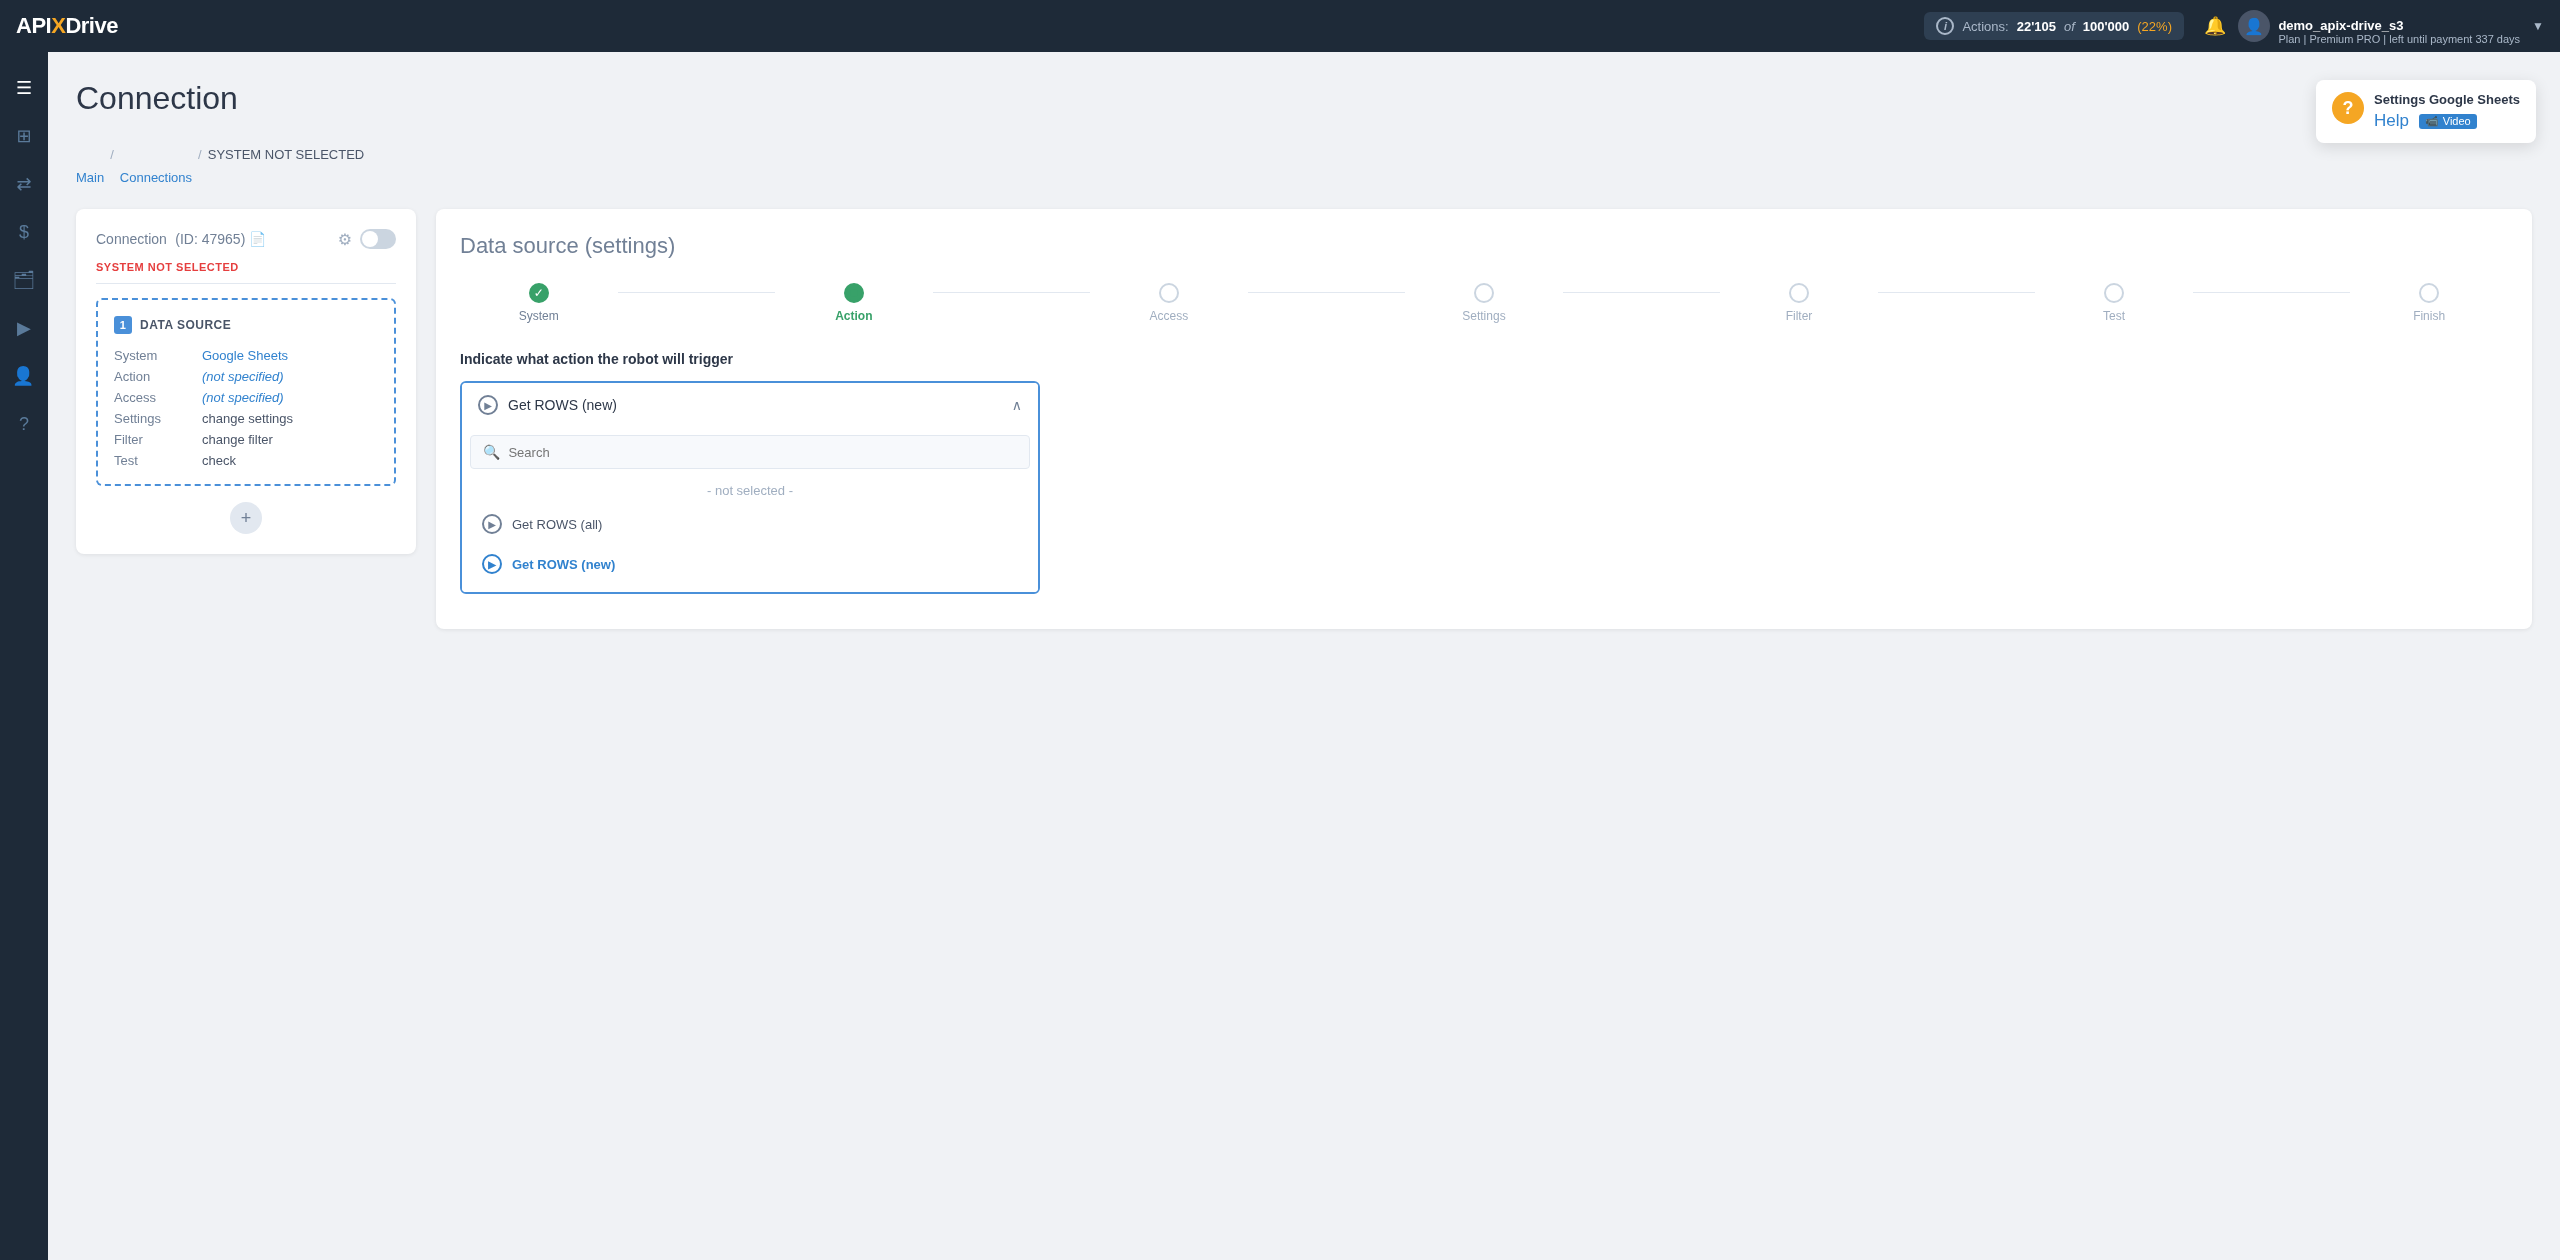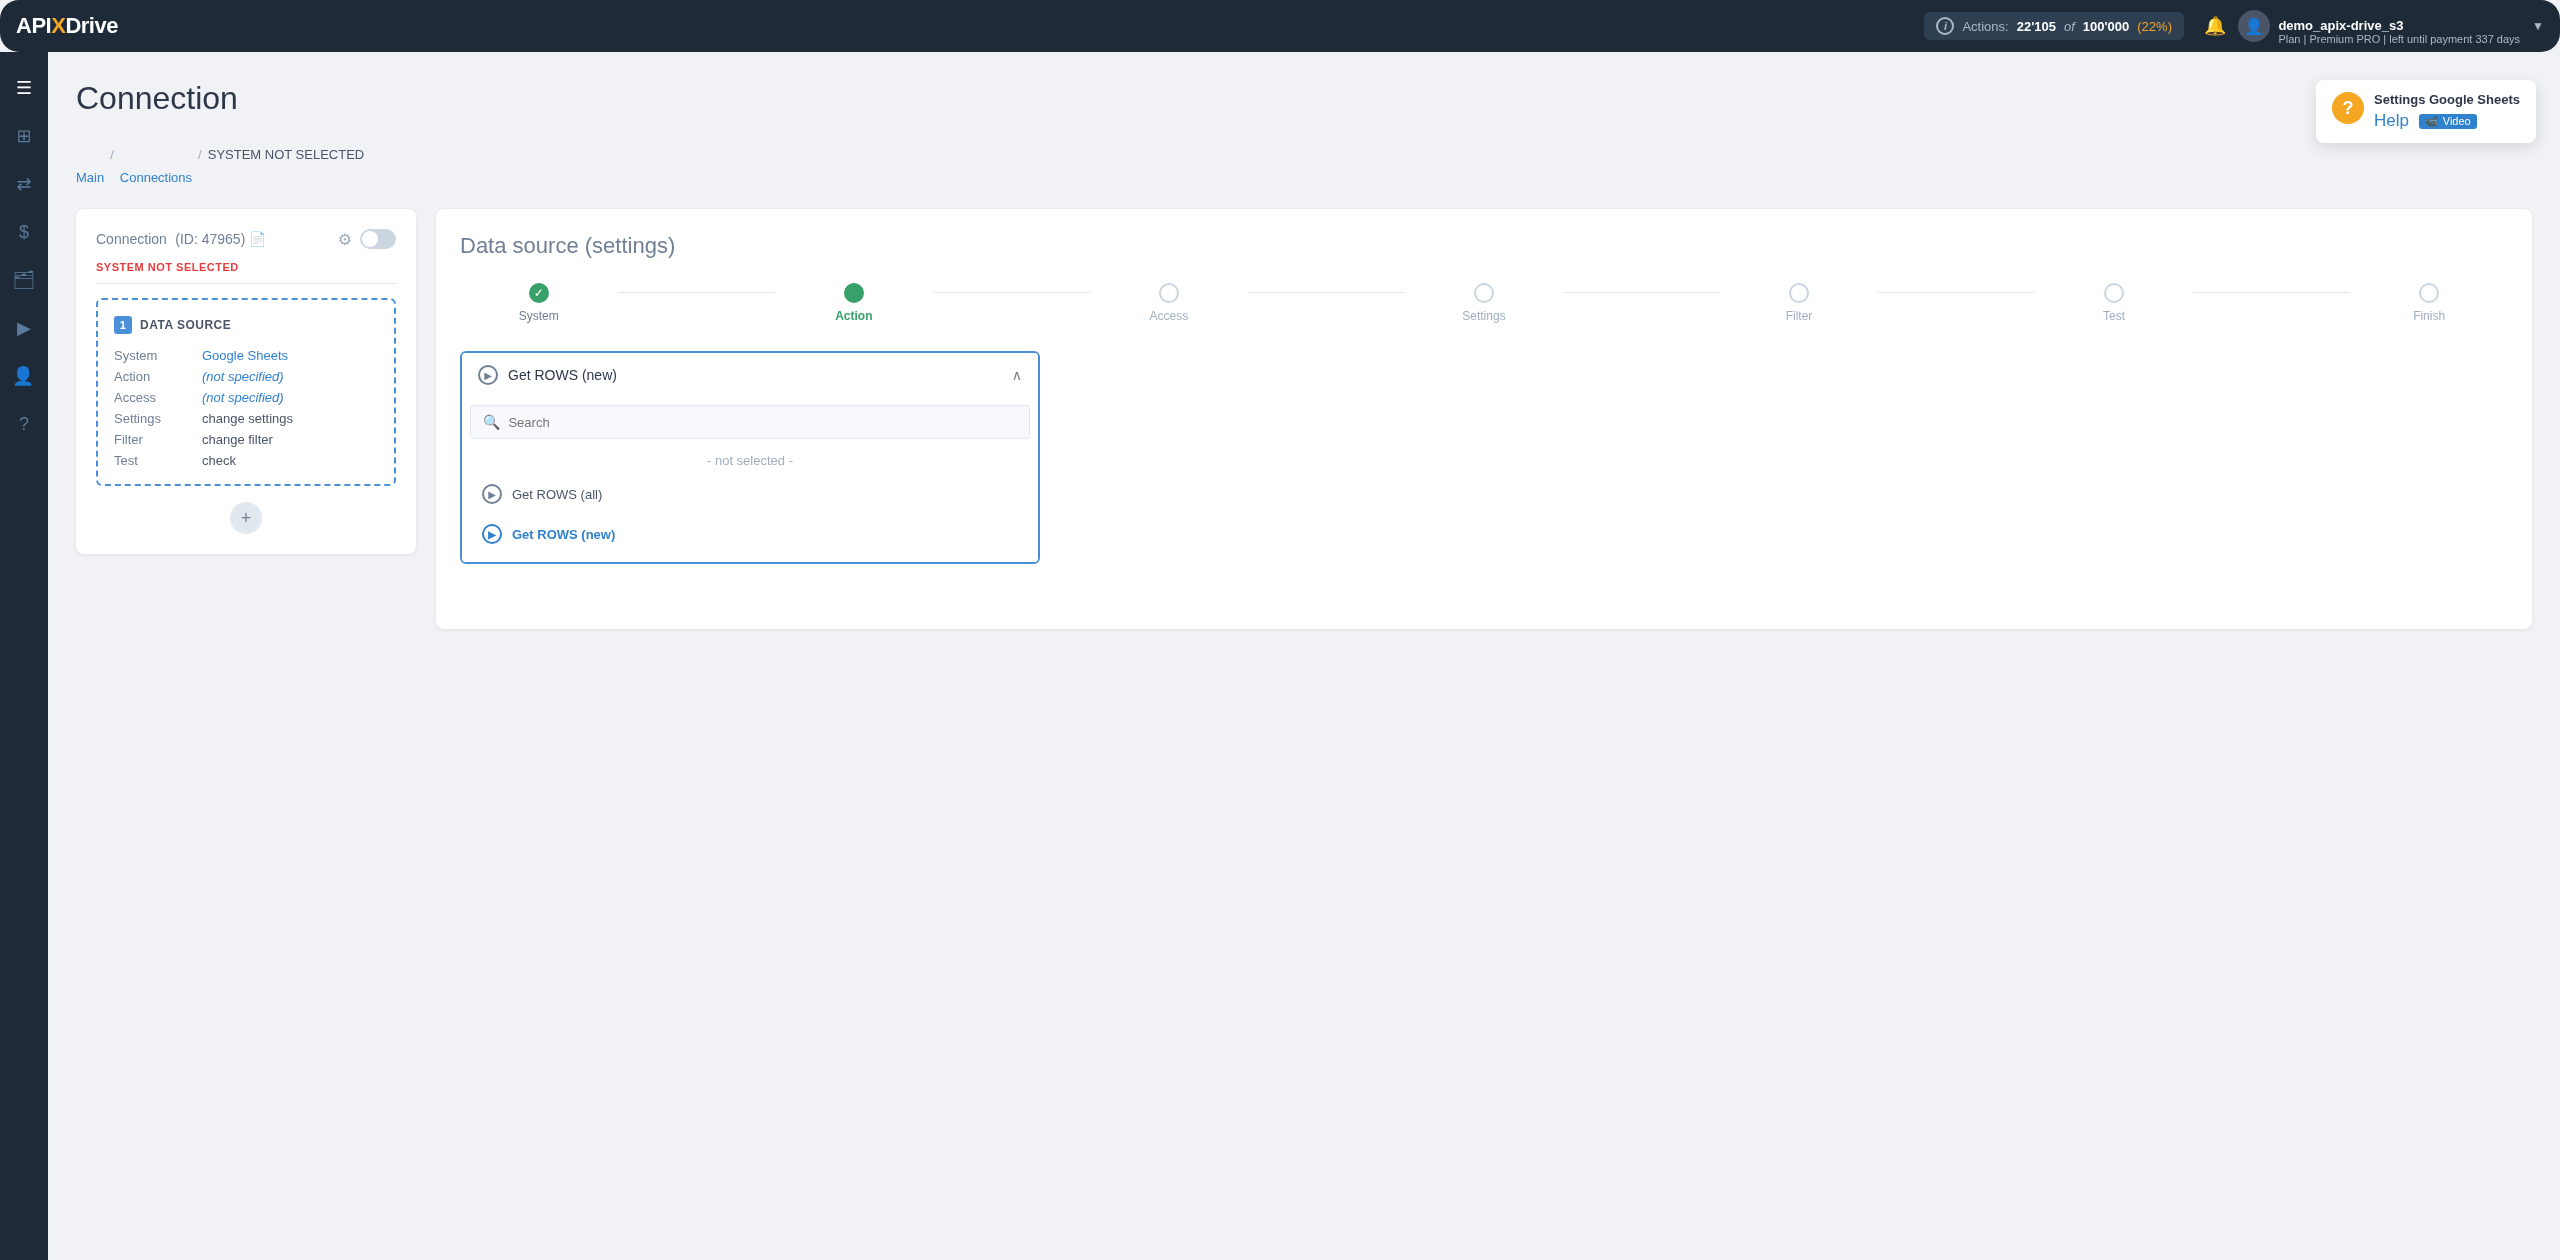--- a/index.html
+++ b/index.html
@@ -8,21 +8,20 @@
     
     .topnav {
       background: #1e2a38;
       height: 52px;
       display: flex;
       align-items: center;
       padding: 0 16px;
       gap: 12px;
       flex-shrink: 0;
       color: #fff;
-      border-radius: 19px;
     }
     .topnav-logo {
       display: flex;
       align-items: center;
       gap: 0;
       font-size: 22px;
       font-weight: 700;
       letter-spacing: -0.5px;
     }
     .logo-api { color: #fff; }
@@ -523,20 +522,21 @@
             <span class="step-label">Test</span>
           </div>
           <div class="step-line"></div>
 
           <div class="step">
             <div class="step-circle"></div>
             <span class="step-label">Finish</span>
           </div>
         </div>
 
+        <div class="action-label">Indicate what action the robot will trigger</div>
 
         <div class="dropdown-container">
           <div class="dropdown-header">
             <div class="dropdown-header-left">
               <div class="play-icon">▶</div>
               <span>Get ROWS (new)</span>
             </div>
             <span class="chevron-up">∧</span>
           </div>
           <div class="dropdown-body">

